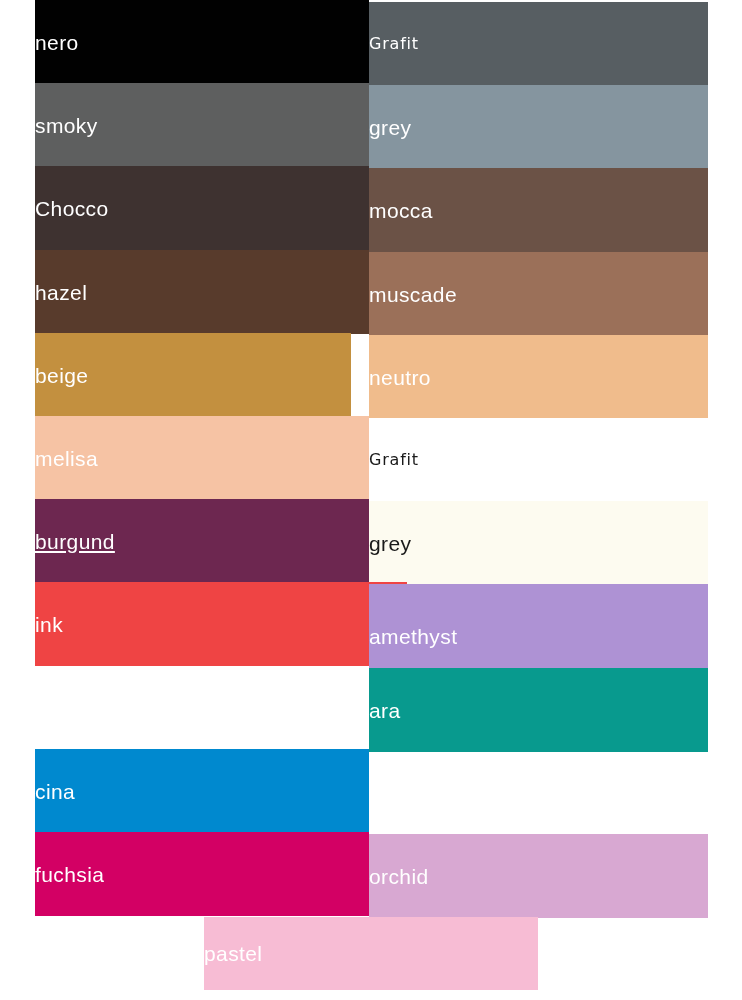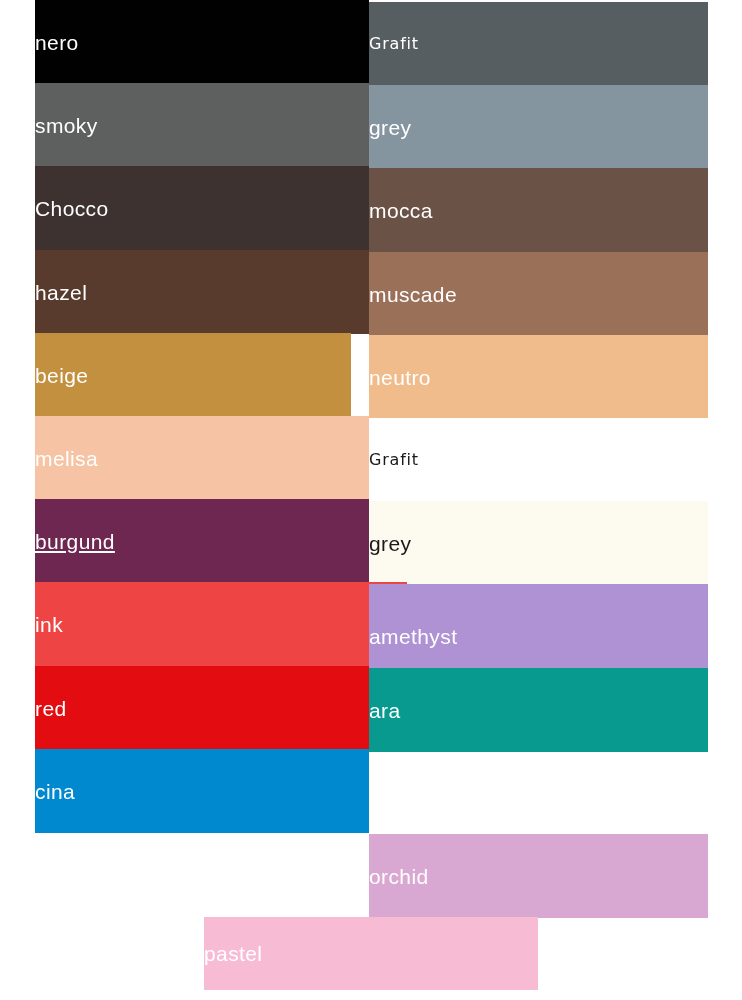--- a/index.html
+++ b/index.html
@@ -91,28 +91,28 @@
     </div>
     <div class="swatch" style="background: rgb(253, 251, 240); left: 369px; top: 501px; width: 339px; height: 84px;">
       <span class="swatch-label label-dark" style="color: rgb(26, 26, 26);">grey</span>
     </div>
     <div class="swatch" style="background: #ef4444; left: 35px; top: 582px; width: 372px; height: 84px;">
       <span class="swatch-label label-light" style="color: rgb(255, 255, 255);">ink</span>
     </div>
     <div class="swatch" style="background: rgb(174, 146, 212); left: 369px; top: 584px; width: 339px; height: 104px;">
       <span class="swatch-label label-light" style="color: rgb(255, 255, 255);">amethyst</span>
     </div>
-    <div class="swatch" style="background: rgb(226, 12, 17); left: 35px; top: 666px; width: 334px; height: 84px;">
-      <span class="swatch-label label-light" style="color: rgb(255, 255, 255);">red</span>
-    </div>
     <div class="swatch" style="background: rgb(8, 154, 142); left: 369px; top: 668px; width: 339px; height: 84px;">
       <span class="swatch-label label-light" style="color: rgb(255, 255, 255);">ara</span>
     </div>
     <div class="swatch" style="background: rgb(0, 137, 207); left: 35px; top: 749px; width: 334px; height: 84px;">
       <span class="swatch-label label-light" style="color: rgb(255, 255, 255);">cina</span>
+    </div>
+    <div class="swatch" style="background: rgb(211, 0, 100); left: 35px; top: 832px; width: 334px; height: 84px;">
+      <span class="swatch-label label-light" style="color: rgb(255, 255, 255);">fuchsia</span>
     </div>
     <div class="swatch" style="background: rgb(216, 168, 210); left: 369px; top: 834px; width: 339px; height: 84px;">
       <span class="swatch-label label-light" style="color: rgb(255, 255, 255);">orchid</span>
     </div>
     <div class="swatch" style="background: rgb(247, 188, 212); left: 204px; top: 917px; width: 334px; height: 73px;">
       <span class="swatch-label label-light" style="color: rgb(255, 255, 255);">pastel</span>
     </div>
   </div>
 
 </body></html>

